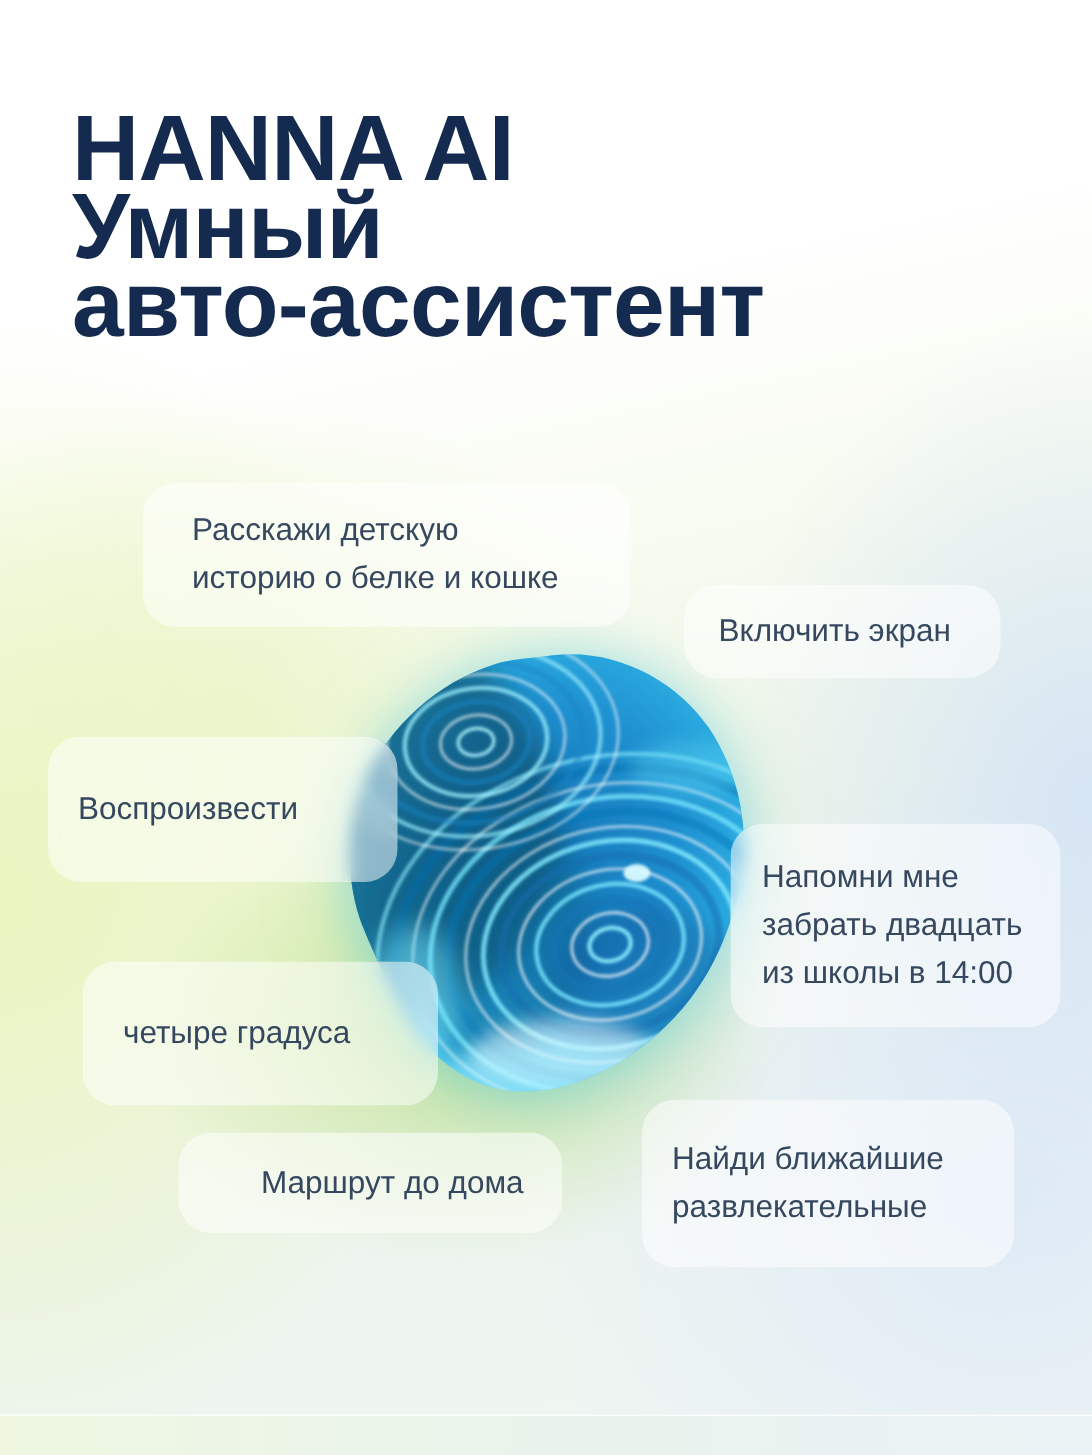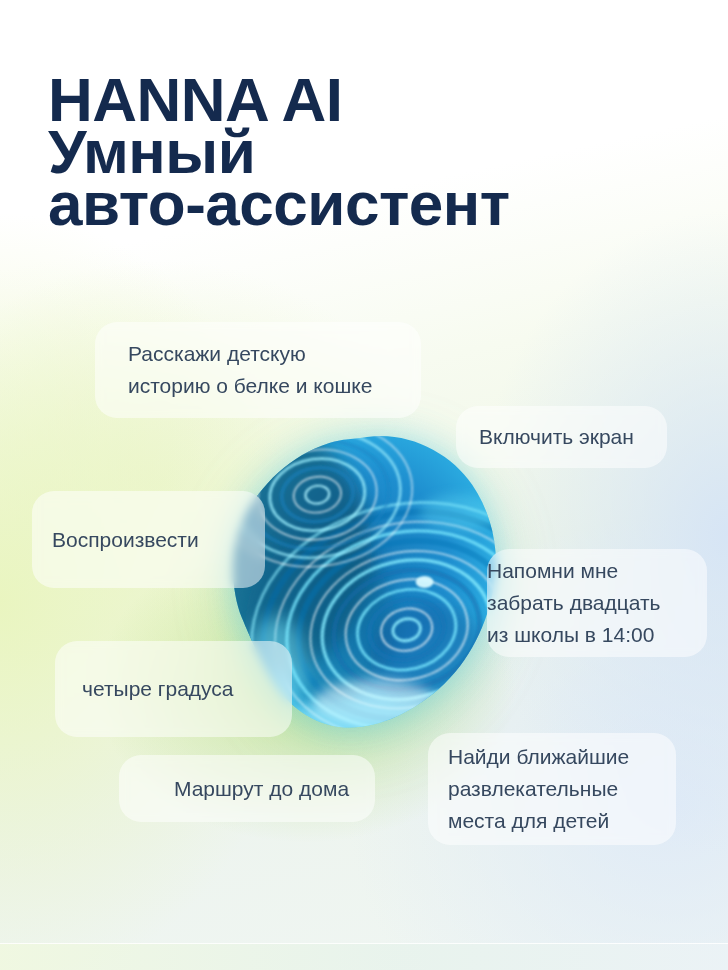--- a/index.html
+++ b/index.html
@@ -43,23 +43,23 @@
     flex-direction:column;
     justify-content:center;
     color:#36485f;
     font-size:21px;
     line-height:32px;
     box-sizing:border-box;
     backdrop-filter:blur(5px);
     z-index:3;
   }
   .b1{left:95px;top:322px;width:326px;height:96px;padding-left:33px;}
-  .b2{left:456px;top:406px;width:211px;height:62px;padding-left:23px;}
+  .b2{left:456px;top:390px;width:211px;height:62px;padding-left:23px;}
   .b3{left:32px;top:491px;width:233px;height:97px;padding-left:20px;}
-  .b4{left:487px;top:549px;width:220px;height:108px;}
+  .b4{left:487px;top:549px;width:220px;height:136px;padding-left:21px;}
   .b5{left:55px;top:641px;width:237px;height:96px;padding-left:27px;}
   .b6{left:119px;top:755px;width:256px;height:67px;padding-left:29px;text-align:center;}
   .b7{left:428px;top:733px;width:248px;height:112px;padding-left:20px;}
   .bottom-strip{
     position:absolute;left:0;right:0;bottom:0;height:26px;
     background:linear-gradient(90deg, rgba(240,248,224,0.9), rgba(232,243,236,0.9) 55%, rgba(235,242,246,0.9));
     border-top:1px solid rgba(255,255,255,0.85);
     z-index:2;
   }
 </style>
@@ -159,18 +159,17 @@
     <div>четыре градуса</div>
   </div>
 
   <div class="bubble b6">
     <div>Маршрут до дома</div>
   </div>
 
   <div class="bubble b7">
     <div>Найди ближайшие</div>
     <div>развлекательные</div>
-    <div>места для детей</div>
   </div>
 
   <div class="bottom-strip"></div>
 
 </div>
 
 </body></html>

